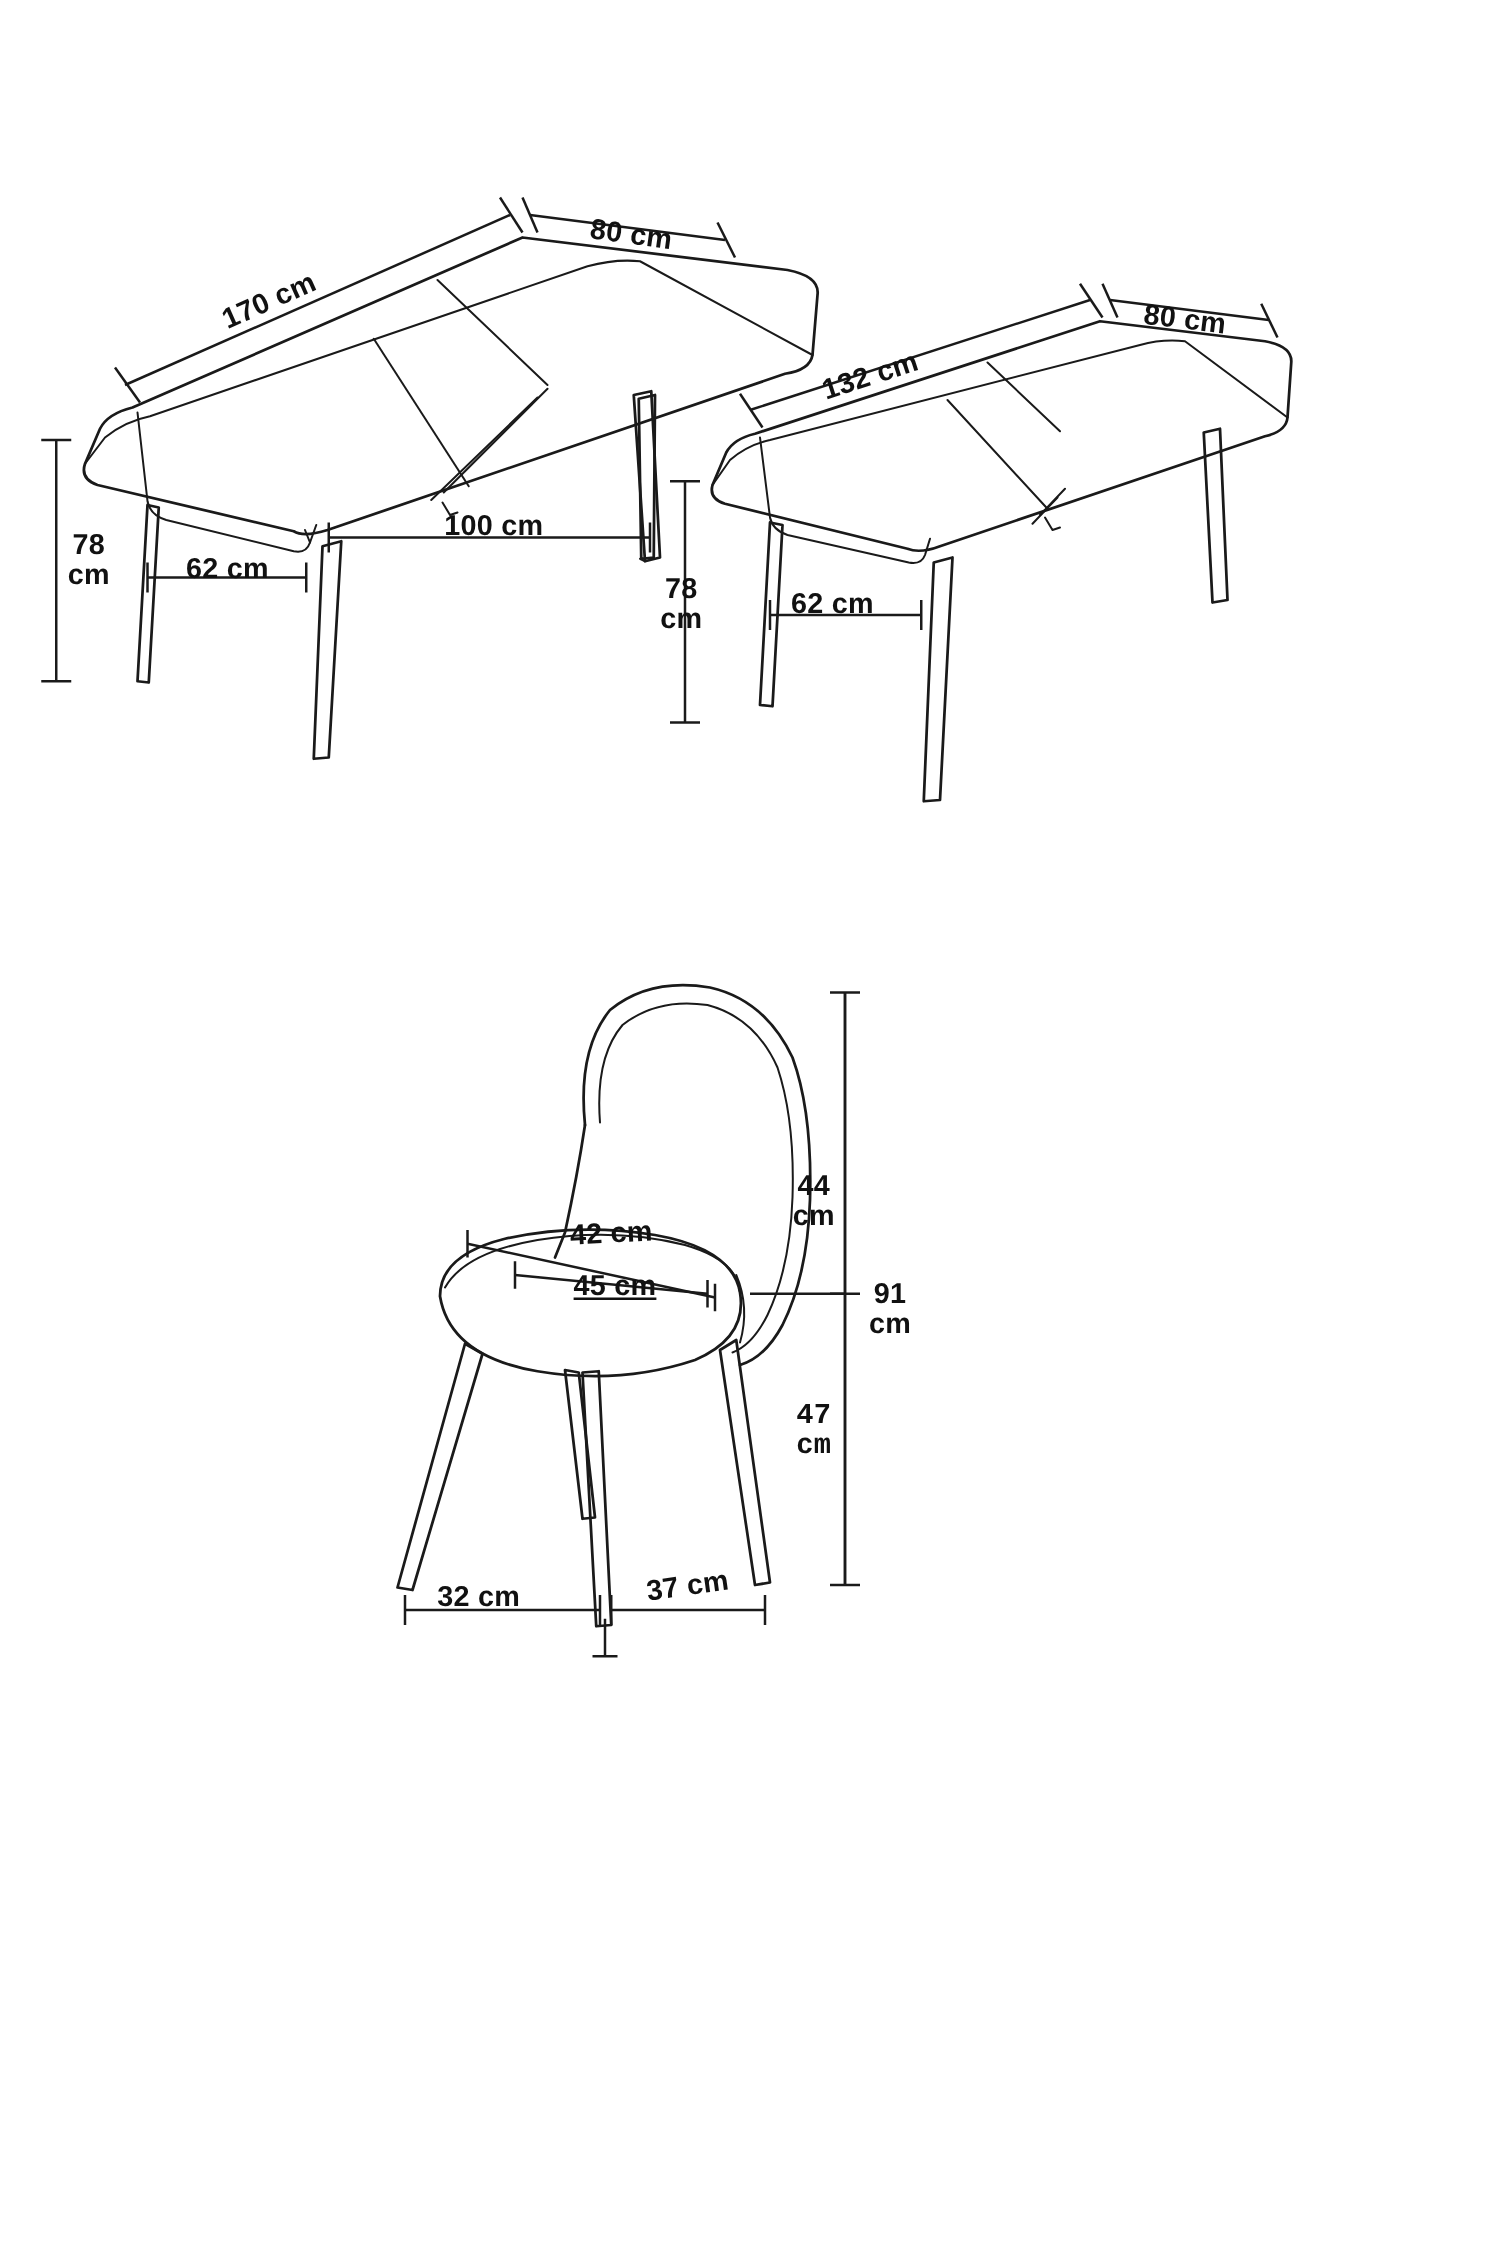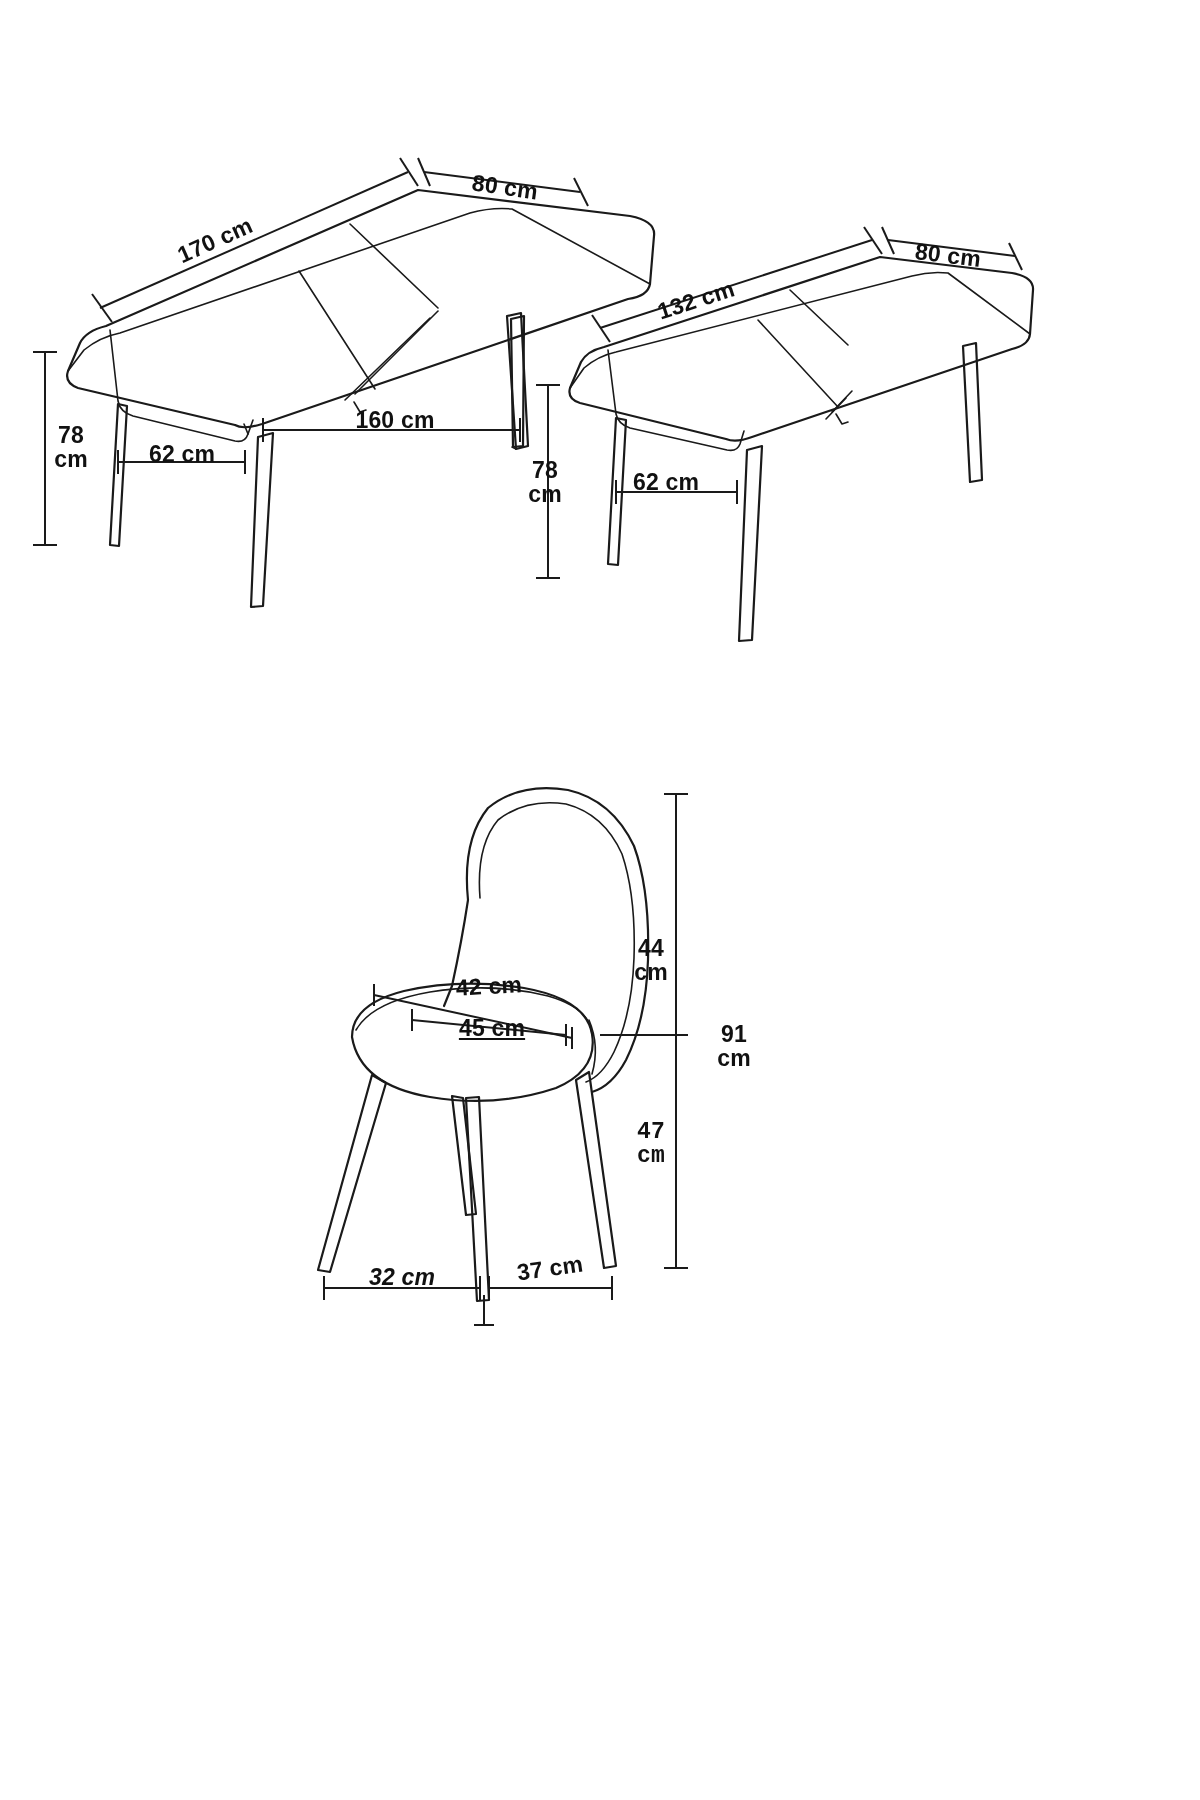--- a/index.html
+++ b/index.html
@@ -255,41 +255,41 @@
 
   <div class="labelbox" style="left: 155px; top: 228px; width: 120px; transform: rotate(-24deg);">170 cm</div>
 
   <div class="labelbox" style="left: 450px; top: 175px; width: 110px; transform: rotate(8deg);">80 cm</div>
 
   <div class="labelbox" style="left: 48px; top: 423px; width: 46px;">78
 cm</div>
 
   <div class="labelbox" style="left: 126px; top: 442px; width: 112px;">62 cm</div>
 
-  <div class="labelbox" style="left: 336px; top: 408px; width: 118px;">160 cm</div>
+  <div class="labelbox" style="left: 336px; top: 408px; width: 118px;">100 cm</div>
 
   <div class="labelbox" style="left: 636px; top: 288px; width: 120px; transform: rotate(-18deg);">132 cm</div>
 
   <div class="labelbox" style="left: 893px; top: 243px; width: 110px; transform: rotate(7deg);">80 cm</div>
 
   <div class="labelbox" style="left: 522px; top: 458px; width: 46px;">78
 cm</div>
 
   <div class="labelbox" style="left: 610px; top: 470px; width: 112px;">62 cm</div>
 
   <div class="labelbox" style="left: 622px; top: 925px; width: 58px; margin-top: 11px;">44
 cm</div>
 
-  <div class="labelbox" style="left: 705px; top: 1022px; width: 58px;">91
+  <div class="labelbox" style="left: 683px; top: 1022px; width: 58px;">91
 cm</div>
 
   <div class="labelbox" style="left: 622px; top: 1120px; width: 58px; font-family: Liberation Mono, monospace;">47
 cm</div>
 
   <div class="labelbox" style="left: 434px; top: 974px; width: 110px; transform: rotate(-3deg);">42 cm</div>
 
   <div class="labelbox" style="left: 437px; top: 1016px; width: 110px; text-decoration: underline;">45 cm</div>
 
-  <div class="labelbox" style="left: 346px; top: 1265px; width: 112px; font-style: italic;">32 cm</div>
+  <div class="labelbox" style="left: 327px; top: 1265px; width: 112px;">32 cm</div>
 
   <div class="labelbox" style="left: 494px; top: 1256px; width: 112px; transform: rotate(-8deg);">37 cm</div>
 
 </div>
 
 </body></html>

